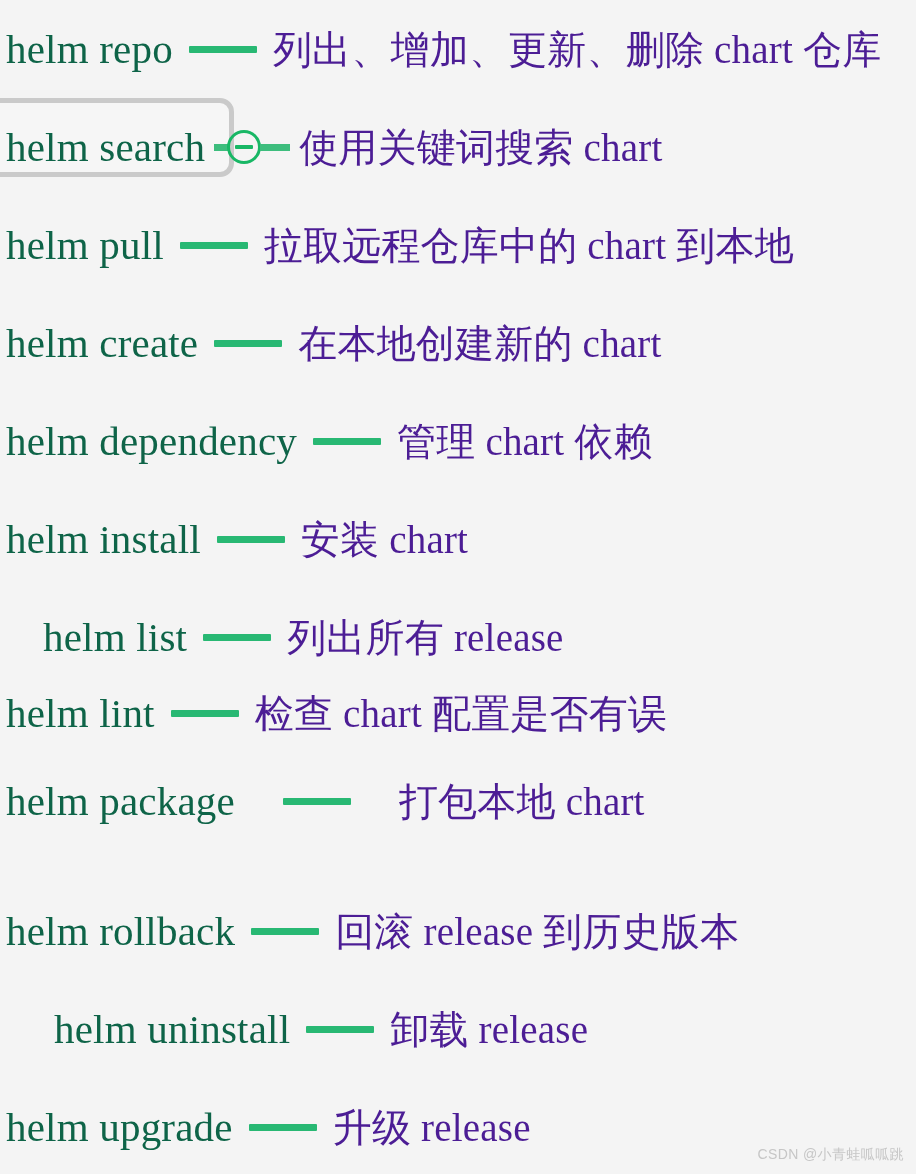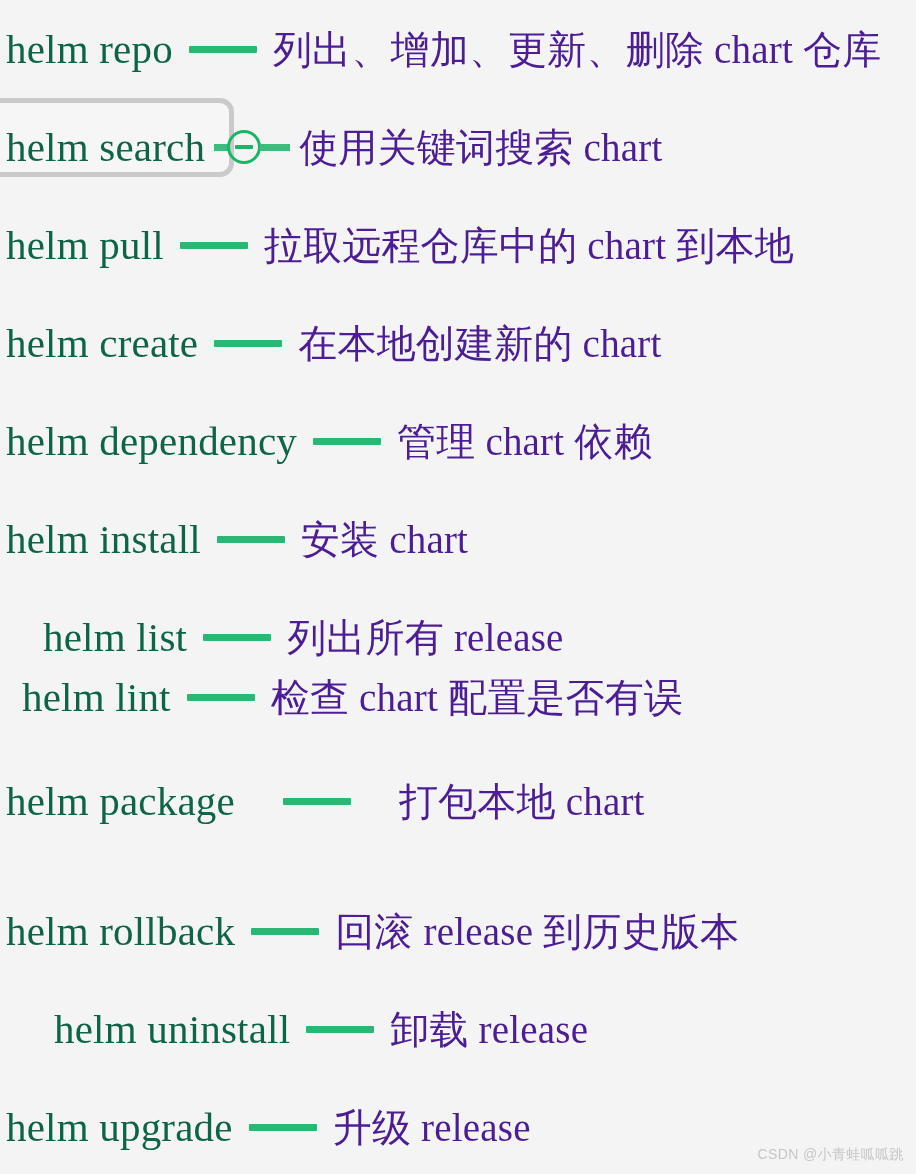--- a/index.html
+++ b/index.html
@@ -181,21 +181,21 @@
         </span>
         <span class="cmd-desc">安装 chart</span>
       </div>
       <div class="cmd-row" style="top: 588px; margin-left: 37px;">
         <span class="cmd-name">helm list</span>
         <span class="connector">
           <span class="bar"></span>
         </span>
         <span class="cmd-desc">列出所有 release</span>
       </div>
-      <div class="cmd-row" style="top: 648px; margin-left: 16px;">
+      <div class="cmd-row" style="top: 664px;">
         <span class="cmd-name">helm lint</span>
         <span class="connector">
           <span class="bar"></span>
         </span>
         <span class="cmd-desc">检查 chart 配置是否有误</span>
       </div>
       <div class="cmd-row" style="top: 752px; gap: 32px;">
         <span class="cmd-name">helm package</span>
         <span class="connector">
           <span class="bar"></span>

